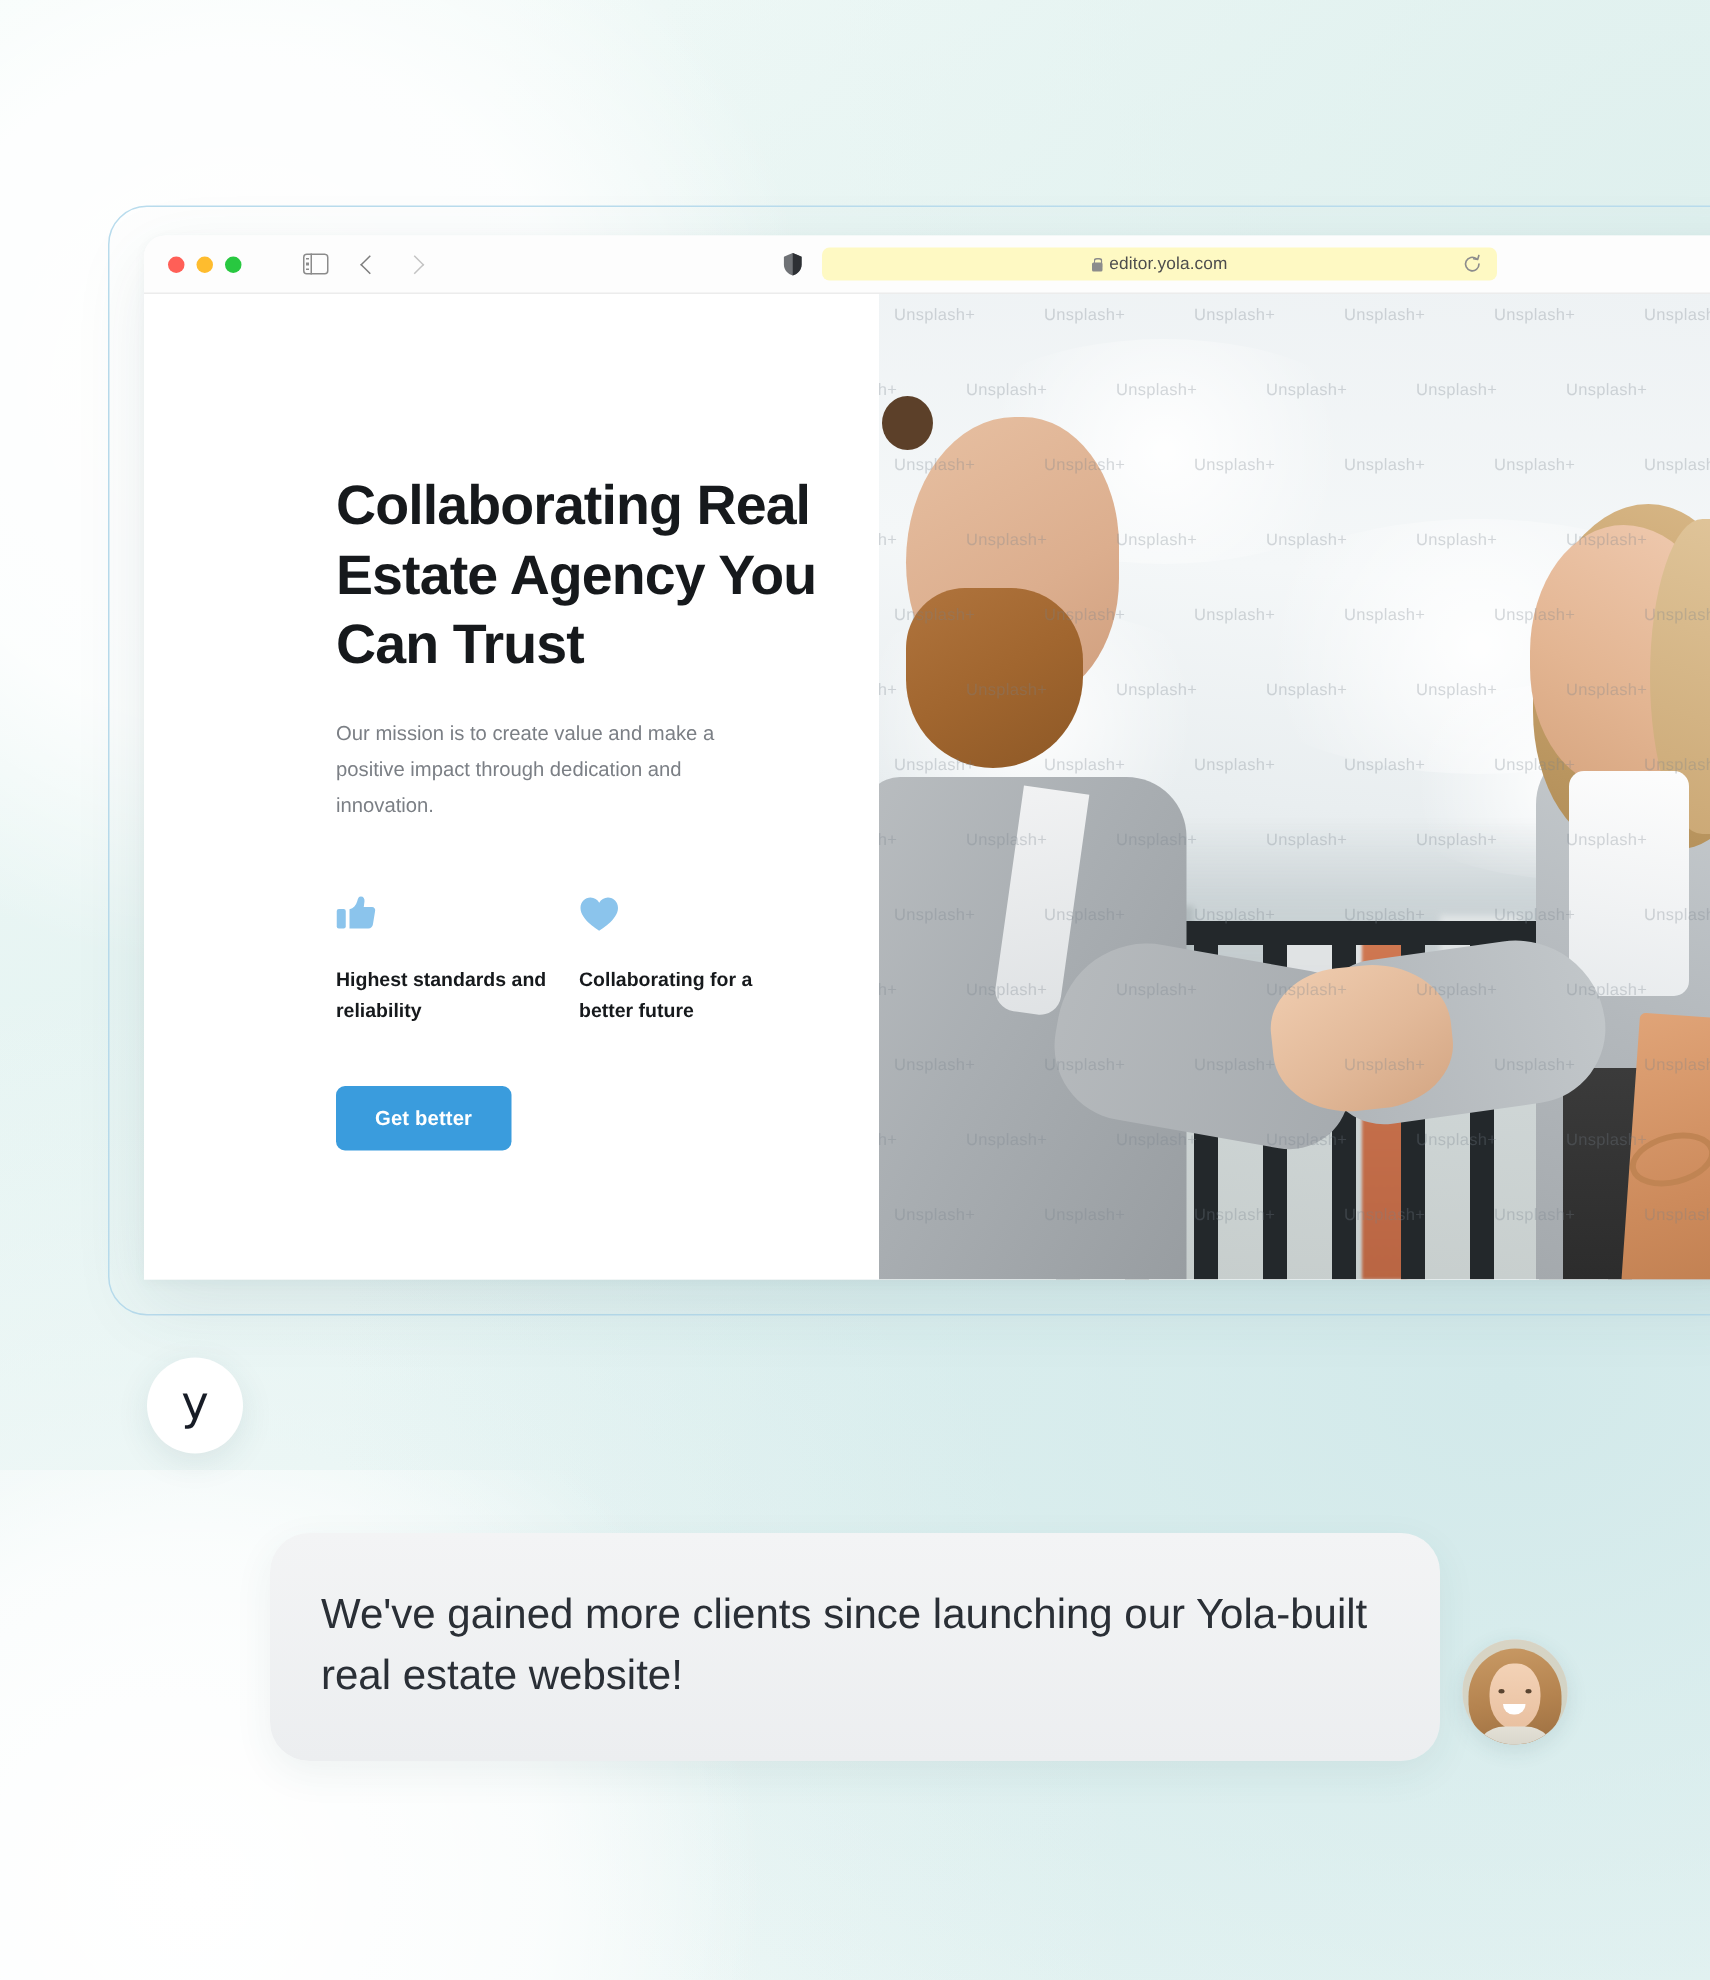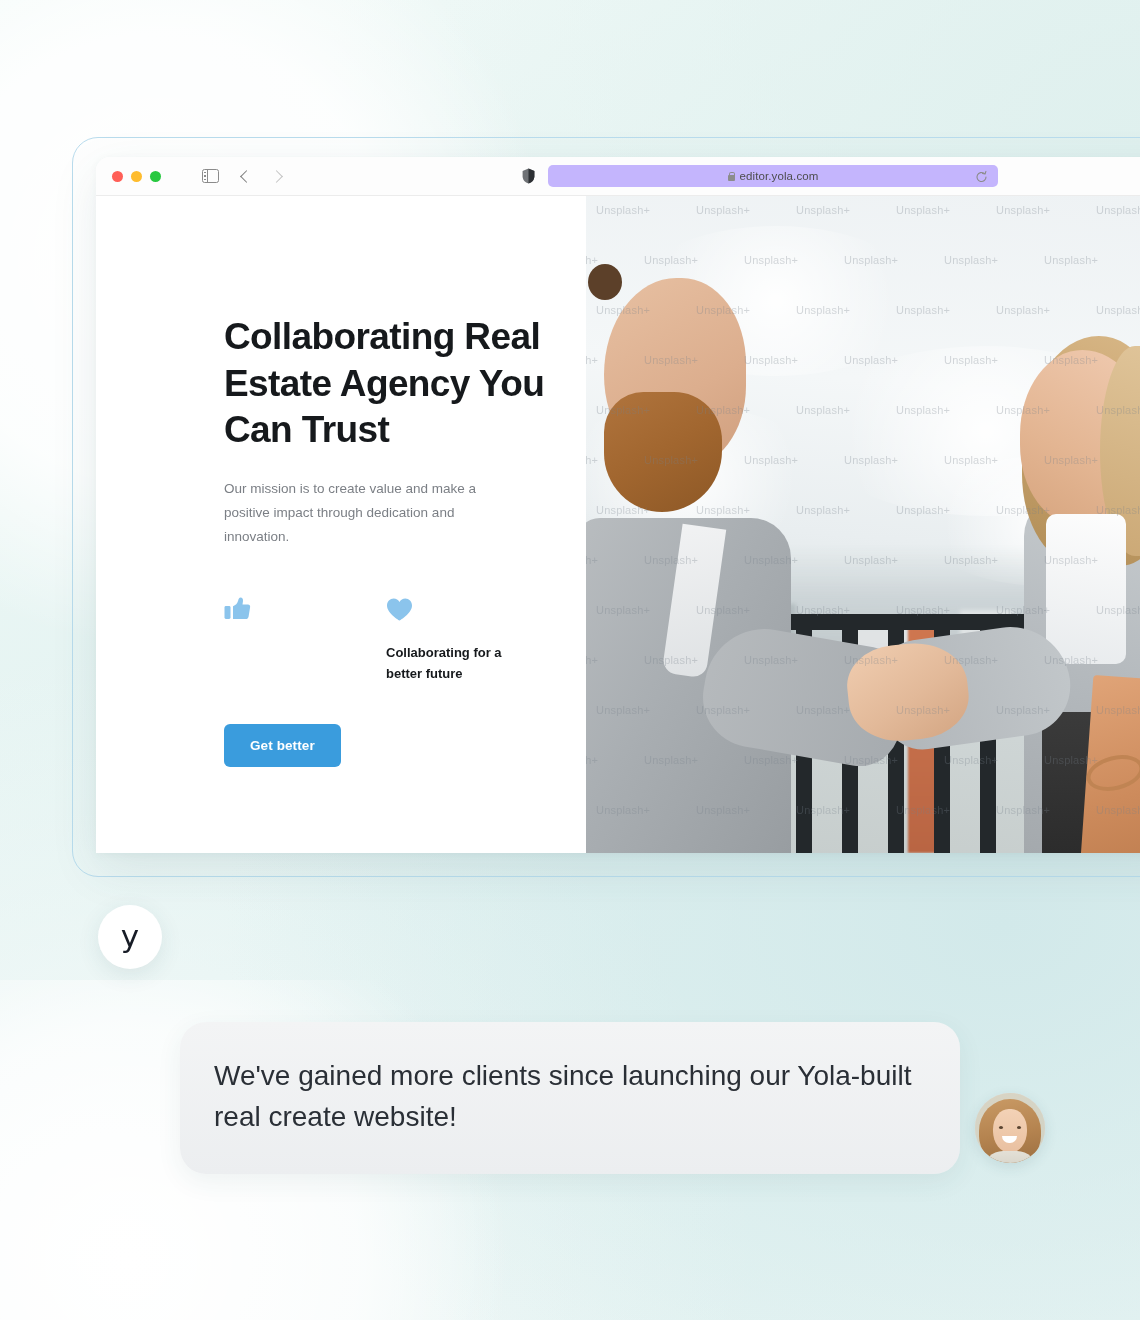--- a/index.html
+++ b/index.html
@@ -73,21 +73,21 @@
   .chev{ width:9px; height:9px; border-style:solid; border-width:1.6px 1.6px 0 0; display:block; }
   .chev.back{ transform:rotate(-135deg); border-color:#7d7d7d; margin-left:4px;}
   .chev.fwd{ transform:rotate(45deg); border-color:#c3c3c3; margin-right:4px;}
 
   .shield{
     position:absolute; left:426px; top:50%; transform:translateY(-50%);
     width:13px; height:16px;
   }
   .urlbar{
     position:absolute; left:452px; top:50%; transform:translateY(-50%);
-    width:450px; height:22px; border-radius:5px; background:#c4b5fd;
+    width:450px; height:22px; border-radius:5px; background:#fef9c3;
     display:flex; align-items:center; justify-content:center;
   }
   .url-inner{ display:flex; align-items:center; gap:5px; }
   .lock{ width:7px; height:9px; position:relative; }
   .lock:before{
     content:""; position:absolute; left:0; bottom:0; width:7px; height:5.2px;
     background:#8c8c8c; border-radius:1px;
   }
   .lock:after{
     content:""; position:absolute; left:1.4px; top:0; width:4.2px; height:5px;
@@ -427,20 +427,21 @@
       <p class="hero-sub">Our mission is to create value and make a positive impact through dedication and innovation.</p>
 
       <div class="features">
         <div class="feature">
           <div class="feat-ico">
             <svg width="27" height="26" viewBox="0 0 27 26">
               <rect x="0.5" y="10" width="6" height="13" rx="1.4" fill="#8bc4ec"></rect>
               <path d="M9 23 V10.2 C11.6 9.4 13.4 7.6 14.2 4.6 C14.6 3.0 15.1 1.6 16.6 1.6 C18.3 1.6 19.2 3.0 19.0 4.9 L18.5 8.6 H24 C25.4 8.6 26.4 9.8 26.1 11.2 L24.6 20.4 C24.4 22.0 23.2 23 21.6 23 Z" fill="#8bc4ec"></path>
             </svg>
           </div>
+          <div class="feat-label">Highest standards and reliability</div>
         </div>
 
         <div class="feature">
           <div class="feat-ico">
             <svg width="27" height="25" viewBox="0 0 27 25">
               <path d="M13.5 23.5 C13.5 23.5 1 16.3 1 8.4 C1 4.4 4.0 1.4 7.7 1.4 C10.2 1.4 12.3 2.8 13.5 4.9 C14.7 2.8 16.8 1.4 19.3 1.4 C23.0 1.4 26 4.4 26 8.4 C26 16.3 13.5 23.5 13.5 23.5 Z" fill="#8bc4ec"></path>
             </svg>
           </div>
           <div class="feat-label">Collaborating for a better future</div>
         </div>
@@ -584,21 +585,21 @@
     </div>
   </div>
 </div>
 
 <div class="chat-row-1">
   <div class="yola-avatar">
     <span class="yola-y">y</span>
   </div>
 </div>
 
-<div class="bubble bubble-2">We've gained more clients since launching our Yola-built real create website!</div>
+<div class="bubble bubble-2">We've gained more clients since launching our Yola-built real estate website!</div>
 
 <div class="client-avatar">
   <div class="ca-bg"></div>
   <div class="ca-hair"></div>
   <div class="ca-face"></div>
   <div class="ca-eye l"></div>
   <div class="ca-eye r"></div>
   <div class="ca-smile"></div>
   <div class="ca-body"></div>
 </div>

